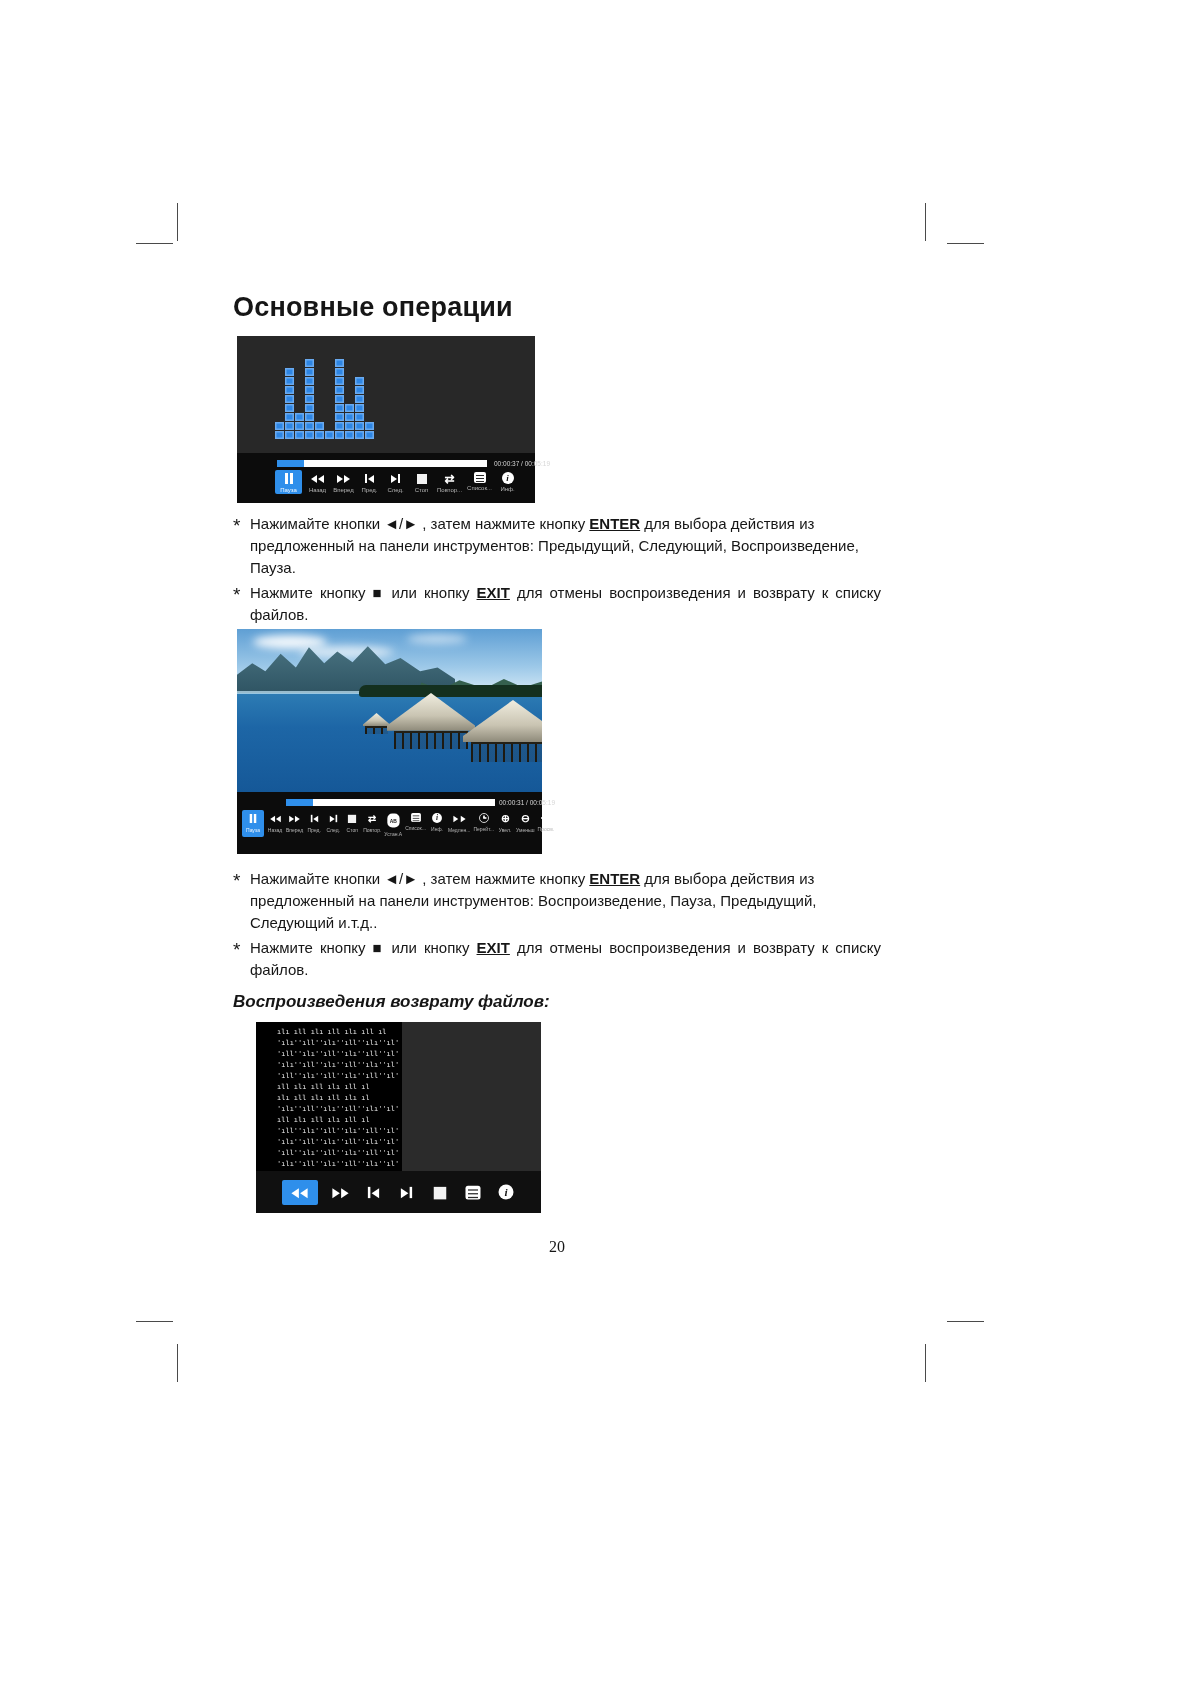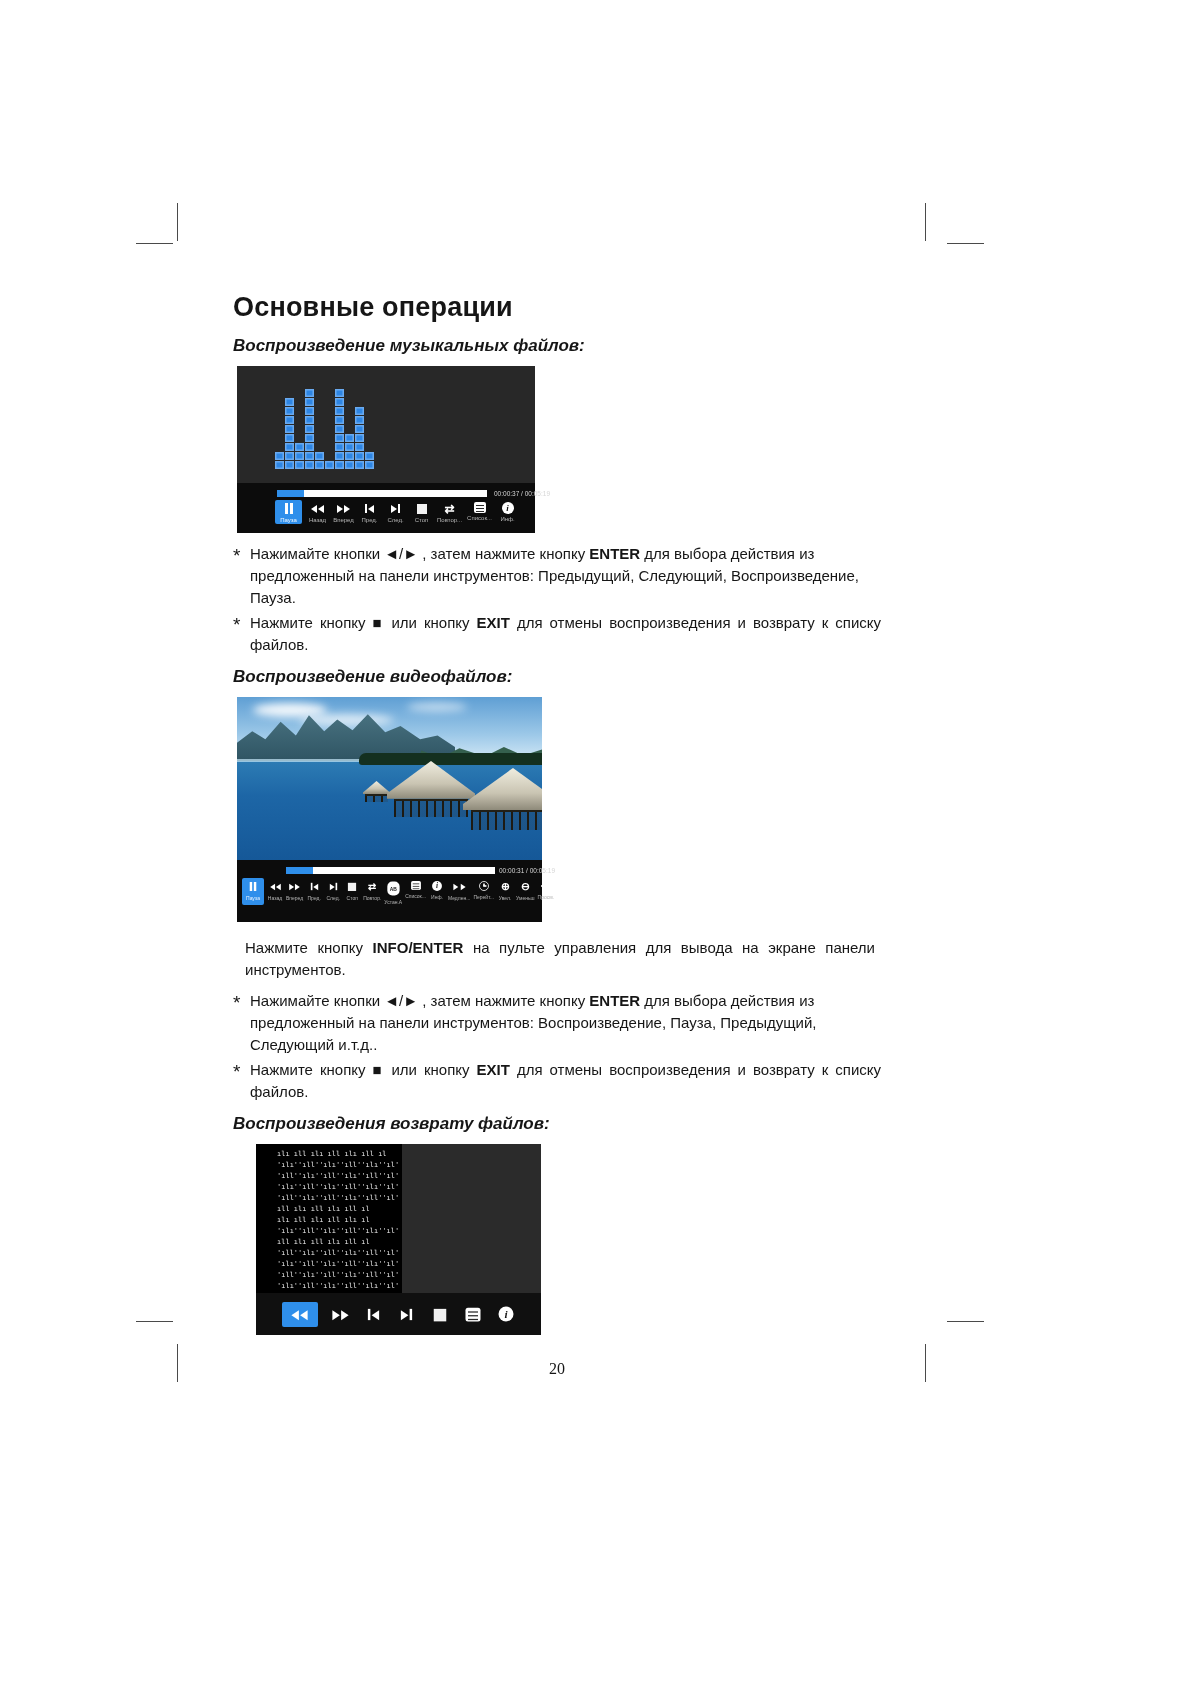--- a/index.html
+++ b/index.html
@@ -102,21 +102,21 @@
   .toolbar-text .tb-btn{min-width:20px;}
   .toolbar-text .tb-btn.active{padding:6px 8px;margin:0;border-radius:2px;}
   .toolbar-text .ic{transform:scale(1.25);}
 
   
   .bullets{margin-top:9px;}
   .bullet{display:flex;font-size:15px;line-height:22px;margin-bottom:3px;}
   .star{width:17px;flex:none;font-size:19px;line-height:20px;padding-top:3px;}
   .bullet-text{flex:1;}
   .bullet-text.justify{text-align:justify;}
-  .b{font-weight:bold;}
+  .b{font-weight:bold;text-decoration:underline;}
   .para{font-size:15px;line-height:22px;margin:15px 0 4px 12px;width:630px;text-align:justify;}
   .pageno{text-align:center;font-family:"Liberation Serif",serif;font-size:16px;margin-top:25px;}
 </style>
 </head>
 <body>
 
 <div class="page">
 
   <div class="cm" style="left:177px;top:203px;width:1px;height:38px"></div>
   <div class="cm" style="left:136px;top:243px;width:37px;height:1px"></div>
@@ -124,21 +124,20 @@
   <div class="cm" style="left:947px;top:243px;width:37px;height:1px"></div>
   <div class="cm" style="left:136px;top:1321px;width:37px;height:1px"></div>
   <div class="cm" style="left:177px;top:1344px;width:1px;height:38px"></div>
   <div class="cm" style="left:947px;top:1321px;width:37px;height:1px"></div>
   <div class="cm" style="left:925px;top:1344px;width:1px;height:38px"></div>
 
   <div class="content">
 
     <h1 class="title">Основные операции</h1>
 
-    <h2 class="sec">Воспроизведение музыкальных файлов:</h2>
 
     <div class="music-player">
       <div class="mp-eq">
           <div class="eq-col">
             <div class="eq-cell"></div>
             <div class="eq-cell"></div>
           </div>
           <div class="eq-col">
             <div class="eq-cell"></div>
             <div class="eq-cell"></div>
@@ -253,21 +252,20 @@
         <div class="bullet">
           <span class="star">*</span>
           <div class="bullet-text"><span>Нажимайте кнопки ◄/► , затем нажмите кнопку </span><span class="b">ENTER</span><span> для выбора действия из предложенный на панели инструментов: Предыдущий, Следующий, Воспроизведение, Пауза.</span></div>
         </div>
         <div class="bullet">
           <span class="star">*</span>
           <div class="bullet-text justify"><span>Нажмите кнопку ■ или кнопку </span><span class="b">EXIT</span><span> для отмены воспроизведения и возврату к списку файлов.</span></div>
         </div>
       </div>
 
-    <h2 class="sec">Воспроизведение видеофайлов:</h2>
 
     <div class="video-player">
       <div class="scene">
         <div class="sky"></div>
         <div class="cloud c1"></div>
         <div class="cloud c2"></div>
         <div class="cloud c3"></div>
         <div class="mountains"></div>
         <div class="hills"></div>
         <div class="sea"></div>
@@ -349,21 +347,20 @@
               <span class="tb-label">Уменьш</span>
             </div>
             <div class="tb-btn">
               <span class="ic ic-pan"></span>
               <span class="tb-label">Просм.</span>
             </div>
           </div>
       </div>
     </div>
 
-    <div class="para justify"><span>Нажмите кнопку </span><span class="b">INFO/ENTER</span><span> на пульте управления для вывода на экране панели инструментов.</span></div>
     <div class="bullets">
         <div class="bullet">
           <span class="star">*</span>
           <div class="bullet-text"><span>Нажимайте кнопки ◄/► , затем нажмите кнопку </span><span class="b">ENTER</span><span> для выбора действия из предложенный на панели инструментов: Воспроизведение, Пауза, Предыдущий, Следующий и.т.д..</span></div>
         </div>
         <div class="bullet">
           <span class="star">*</span>
           <div class="bullet-text justify"><span>Нажмите кнопку  ■  или кнопку </span><span class="b">EXIT</span><span> для отмены воспроизведения и возврату к списку файлов.</span></div>
         </div>
       </div>

